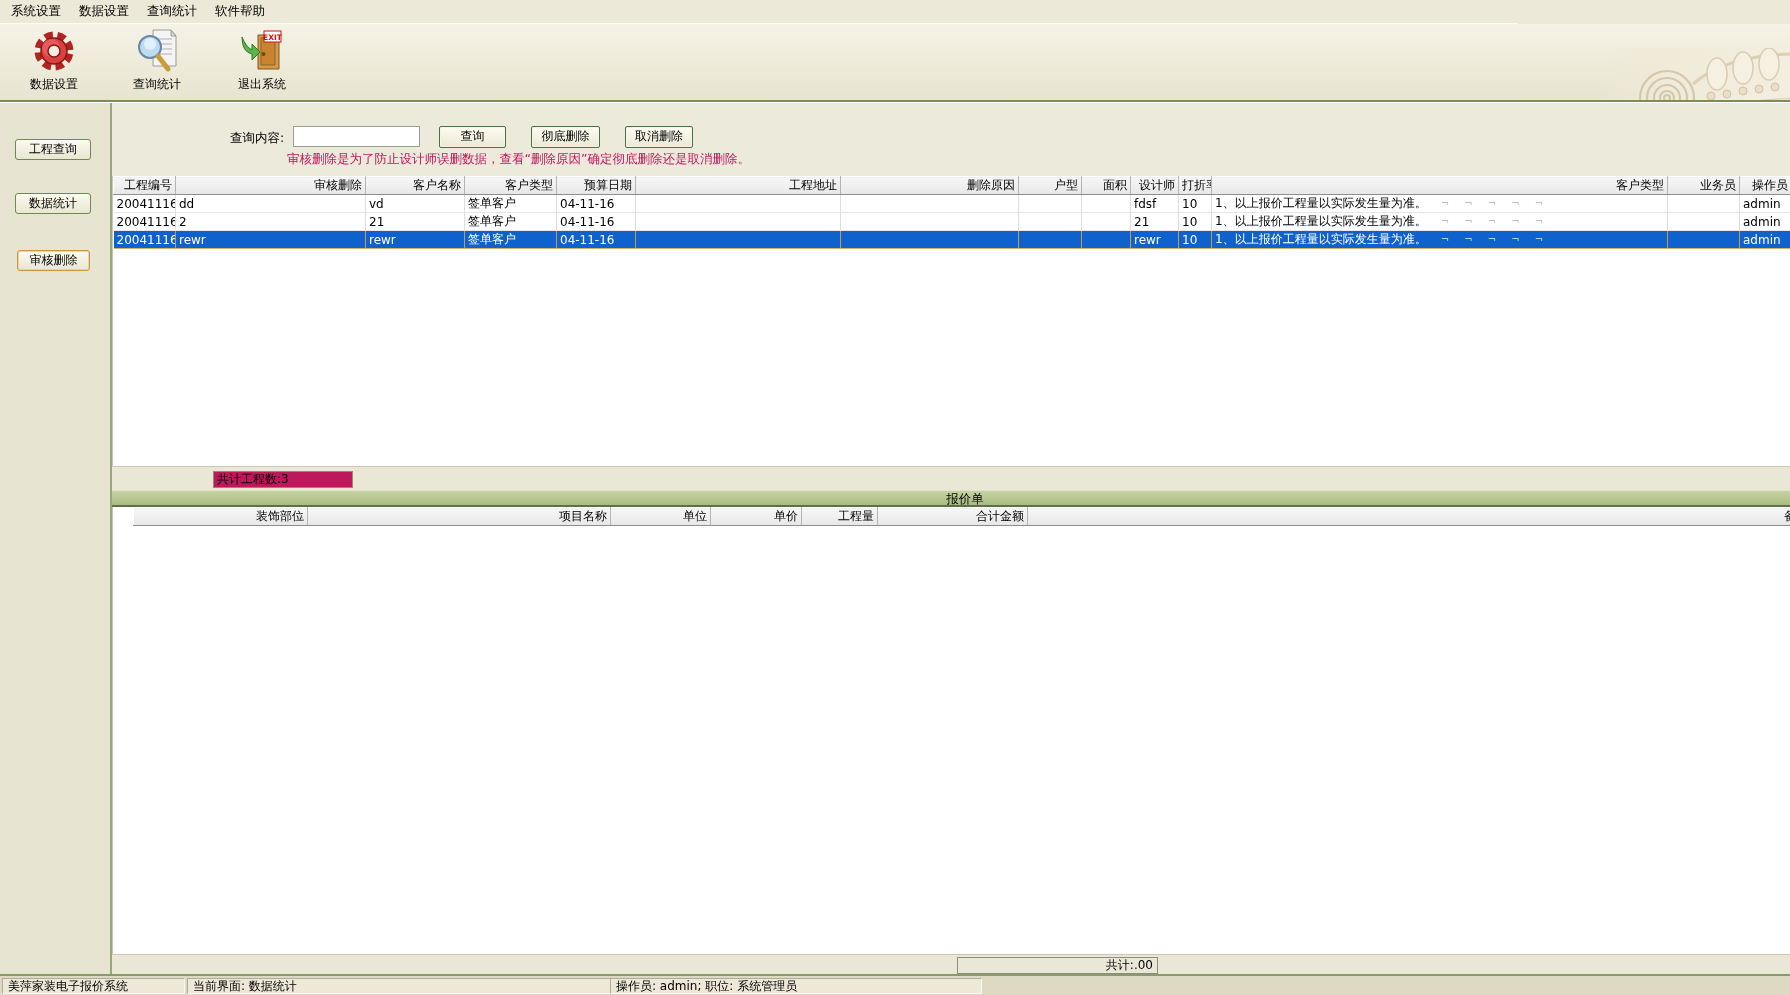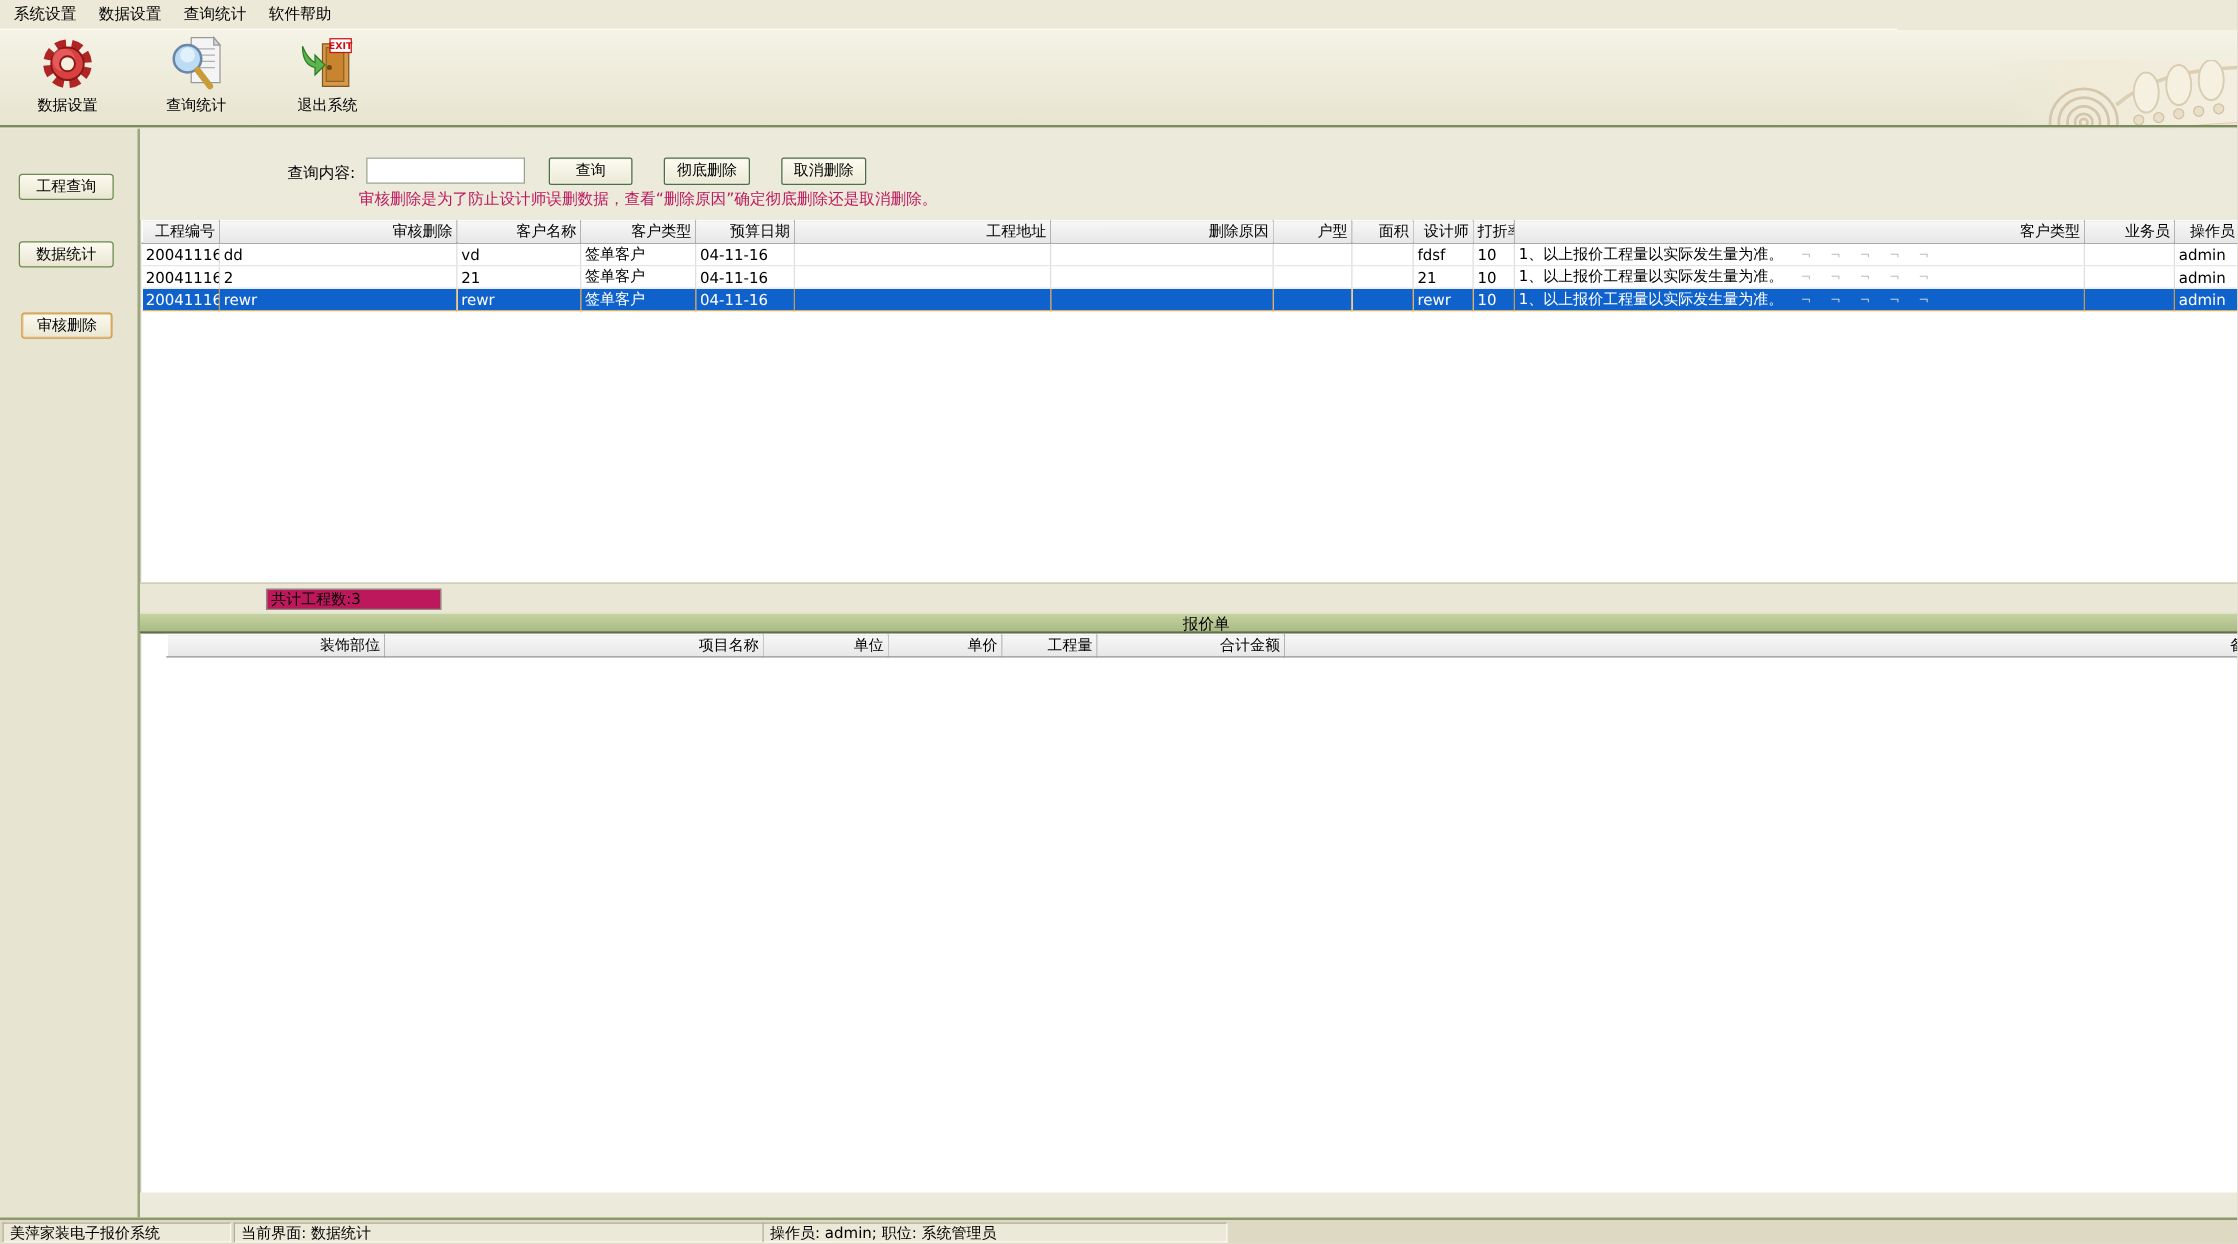--- a/index.html
+++ b/index.html
@@ -275,20 +275,23 @@
             <th><span>单位</span></th>
             <th><span>单价</span></th>
             <th><span>工程量</span></th>
             <th><span>合计金额</span></th>
             <th><span>备注</span></th>
           </tr>
         </thead>
         <tbody></tbody>
       </table>
     </div>
+  <div class="strip2">
+    <div class="totalbox2">共计:.00</div>
+  </div>
   <div class="bottomline"></div>
 
   <div class="statusbar">
       <div class="ssec" style="left: 2px; width: 183px;">美萍家装电子报价系统</div>
       <div class="ssec" style="left: 187px; width: 479px;">当前界面: 数据统计</div>
       <div class="ssec" style="left: 610px; width: 372px;">操作员: admin; 职位: 系统管理员</div>
     </div>
 </div>
 
 </body></html>

